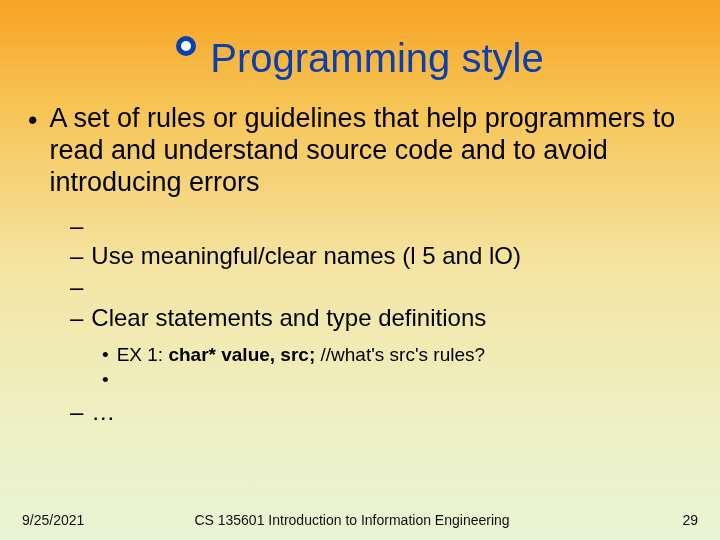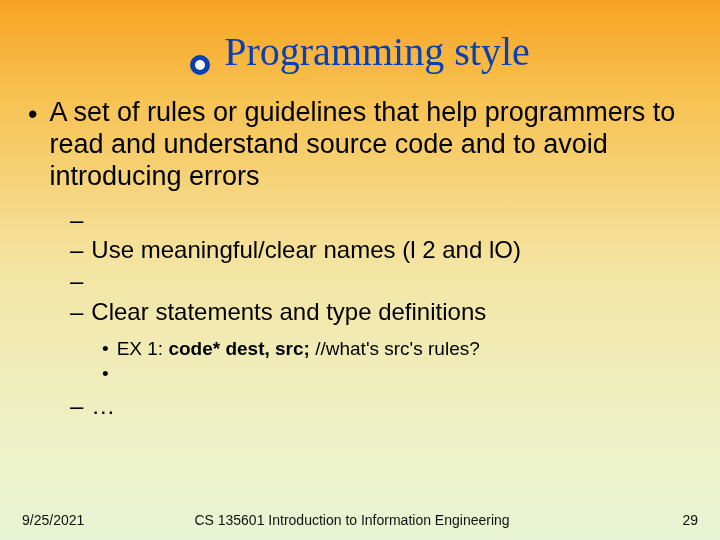--- a/index.html
+++ b/index.html
@@ -5,24 +5,23 @@
 html,body{margin:0;padding:0}
 body{
   width:720px;height:540px;
   background:linear-gradient(to bottom,#f7a323 0%,#f7c251 18%,#f4e5a4 50%,#edf1c6 80%,#e9f4d4 100%);
   font-family:Arial,Helvetica,sans-serif;
   position:relative;
   color:#000;
   box-sizing:border-box;
 }
 .title-row{
-  display:flex;align-items:flex-end;justify-content:center;
-  padding-top:28px;
+  display:flex;align-items:flex-start;justify-content:center;
+  padding-top:36px;
   gap:14px;
-  font-family:Liberation Serif, serif;
 }
 .title-bullet{
   width:20px;height:20px;border-radius:50%;
   border:5px solid #0a3fb0;background:#fff;
   box-sizing:border-box;
 }
 .title{
   font-size:40px;color:#0a3fb0;
 }
 .content{
@@ -67,36 +66,36 @@
     <div class="dot">•</div>
     <div>A set of rules or guidelines that help programmers to read and understand source code and to avoid introducing errors</div>
   </div>
 
   <div class="sub-list">
     <div class="dash-row">
       <span class="dash">–</span>
     </div>
     <div class="dash-row">
       <span class="dash">–</span>
-      <span>Use meaningful/clear names (l 2 and lO)</span>
+      <span>Use meaningful/clear names (l 5 and lO)</span>
     </div>
     <div class="dash-row">
       <span class="dash">–</span>
     </div>
     <div class="dash-row">
       <span class="dash">–</span>
       <span>Clear statements and type definitions</span>
     </div>
   </div>
 
   <div class="ex-list">
     <div class="ex-row">
       <span>•</span>
       <span>
-        <span>EX 1: </span><span class="bold">code* dest, src;</span><span>  //what's src's rules?</span>
+        <span>EX 1: </span><span class="bold">char* value, src;</span><span>  //what's src's rules?</span>
       </span>
     </div>
     <div class="ex-row">
       <span>•</span>
     </div>
   </div>
 
   <div class="sub-list" style="padding-top:4px">
     <div class="dash-row">
       <span class="dash">–</span>

